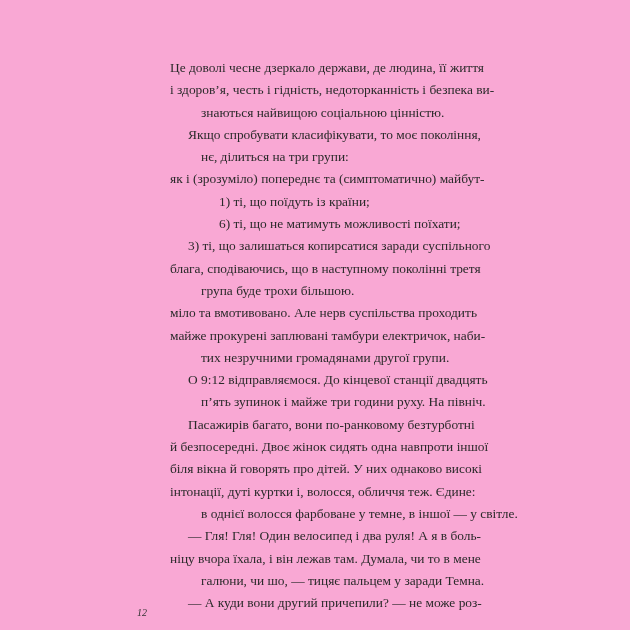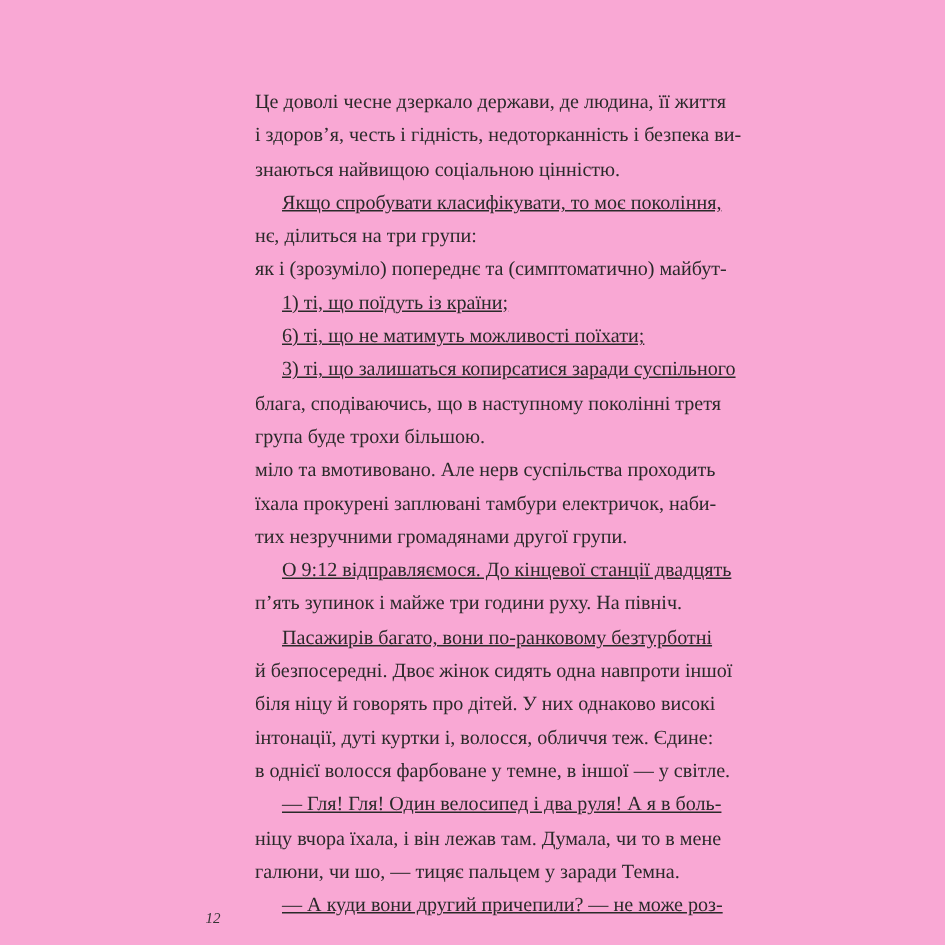--- a/index.html
+++ b/index.html
@@ -7,22 +7,22 @@
     .page {
       position: absolute; left: 0; top: 0; width: 630px; height: 630px; background: #f9a8d4;
     }
     .text-block {
       position: absolute; left: 170px; top: 57px; width: 290px;
       font-family: "Liberation Serif", "DejaVu Serif", serif;
       font-size: 13.4px; line-height: 22.3px; color: #2a2a2a;
       text-align: justify;
     }
     .line { display: block; white-space: nowrap; height: 22.3px; text-align-last: justify; }
-    .line.last { text-align-last: left; }
-    .line.indent { padding-left: 18px; text-decoration: underline; }
+    .line.last { text-align-last: left; margin-left: 31px; }
+    .line.indent { padding-left: 18px; }
     .page-number {
       position: absolute; left: 137px; top: 607px;
       font-family: "Liberation Serif", "DejaVu Serif", serif;
       font-size: 10px; color: #333333; font-style: italic;
     }
   </style>
 </head>
 <body>
 
 <div class="page">
@@ -32,27 +32,27 @@
       <span class="line last">знаються найвищою соціальною цінністю.</span>
       <span class="line indent">Якщо спробувати класифікувати, то моє покоління,</span>
       <span class="line last">нє, ділиться на три групи:</span>
       <span class="line">як і (зрозуміло) попереднє та (симптоматично) майбут-</span>
       <span class="line indent last">1) ті, що поїдуть із країни;</span>
       <span class="line indent last">6) ті, що не матимуть можливості поїхати;</span>
       <span class="line indent">3) ті, що залишаться копирсатися заради суспільного</span>
       <span class="line">блага, сподіваючись, що в наступному поколінні третя</span>
       <span class="line last">група буде трохи більшою.</span>
       <span class="line">міло та вмотивовано. Але нерв суспільства проходить</span>
-      <span class="line">їхала прокурені заплювані тамбури електричок, наби-</span>
+      <span class="line">майже прокурені заплювані тамбури електричок, наби-</span>
       <span class="line last">тих незручними громадянами другої групи.</span>
       <span class="line indent">О 9:12 відправляємося. До кінцевої станції двадцять</span>
       <span class="line last">п’ять зупинок і майже три години руху. На північ.</span>
       <span class="line indent">Пасажирів багато, вони по-ранковому безтурботні</span>
       <span class="line">й безпосередні. Двоє жінок сидять одна навпроти іншої</span>
-      <span class="line">біля ніцу й говорять про дітей. У них однаково високі</span>
+      <span class="line">біля вікна й говорять про дітей. У них однаково високі</span>
       <span class="line">інтонації, дуті куртки і, волосся, обличчя теж. Єдине:</span>
       <span class="line last">в однієї волосся фарбоване у темне, в іншої — у світле.</span>
       <span class="line indent">— Гля! Гля! Один велосипед і два руля! А я в боль-</span>
       <span class="line">ніцу вчора їхала, і він лежав там. Думала, чи то в мене</span>
       <span class="line last">галюни, чи шо, — тицяє пальцем у заради Темна.</span>
       <span class="line indent">— А куди вони другий причепили? — не може роз-</span>
     </div>
   <div class="page-number">12</div>
 </div>
 

